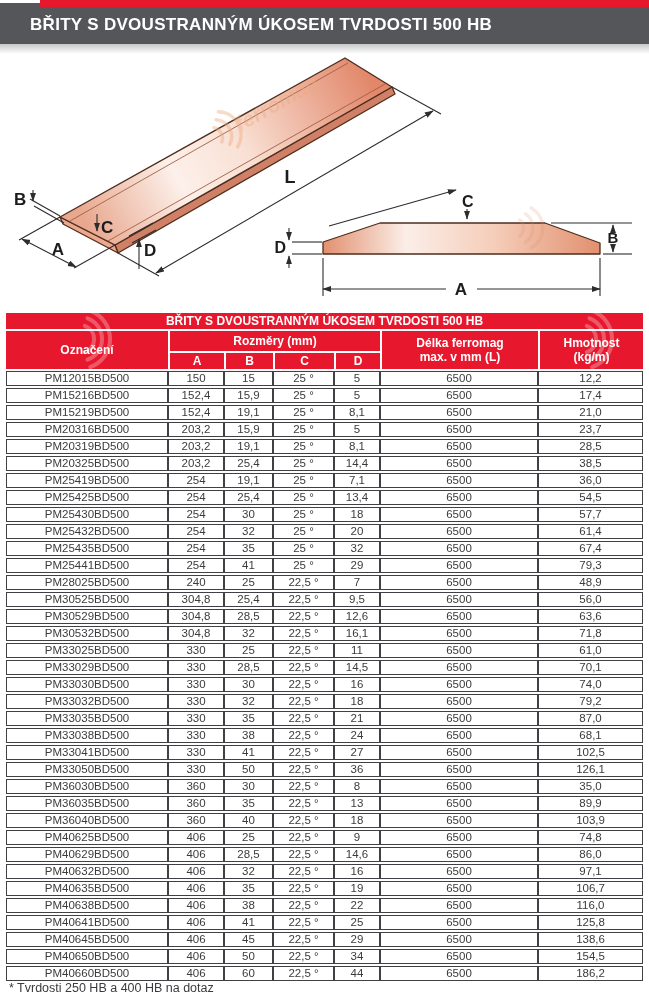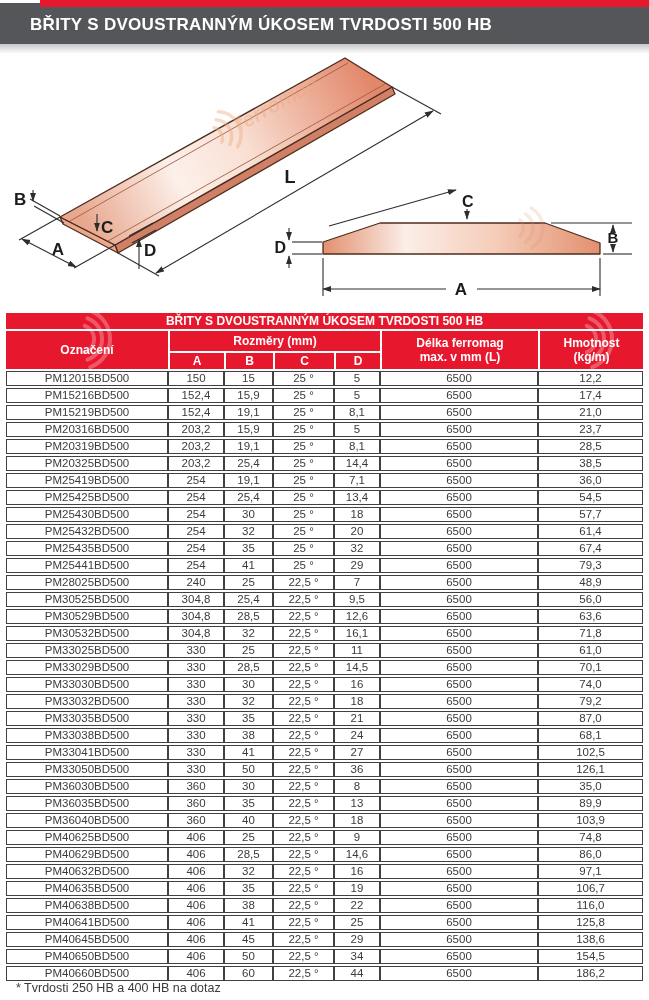--- a/index.html
+++ b/index.html
@@ -29,21 +29,21 @@
   table.spec thead tr.t-group th{height:20px;}
   table.spec thead tr.t-sub th{height:16px;}
   table.spec thead th.sep{border-left:2px solid #ffffff;margin-top:48px;}
   table.spec thead th .l1,table.spec thead th .l2{display:block;line-height:1.2;}
   table.spec tbody td{
     background:#ffffff;border:1px solid #404045;height:15px;box-sizing:border-box;
     padding:0;text-align:center;vertical-align:middle;
     font-size:11.5px;color:#3b3b3d;line-height:1;
   }
   
-  .footnote{position:absolute;left:16px;top:981px;font-size:12.5px;color:#3b3b3d;}
+  .footnote{position:absolute;left:9px;top:981px;font-size:12.5px;color:#3b3b3d;}
   
   .wm{position:absolute;pointer-events:none;z-index:5;}
 </style>
 </head>
 <body>
 
 <div class="top-red-stripe"></div>
 <div class="header-bar">
   <span class="title">BŘITY S DVOUSTRANNÝM ÚKOSEM TVRDOSTI 500 HB</span>
 </div>

